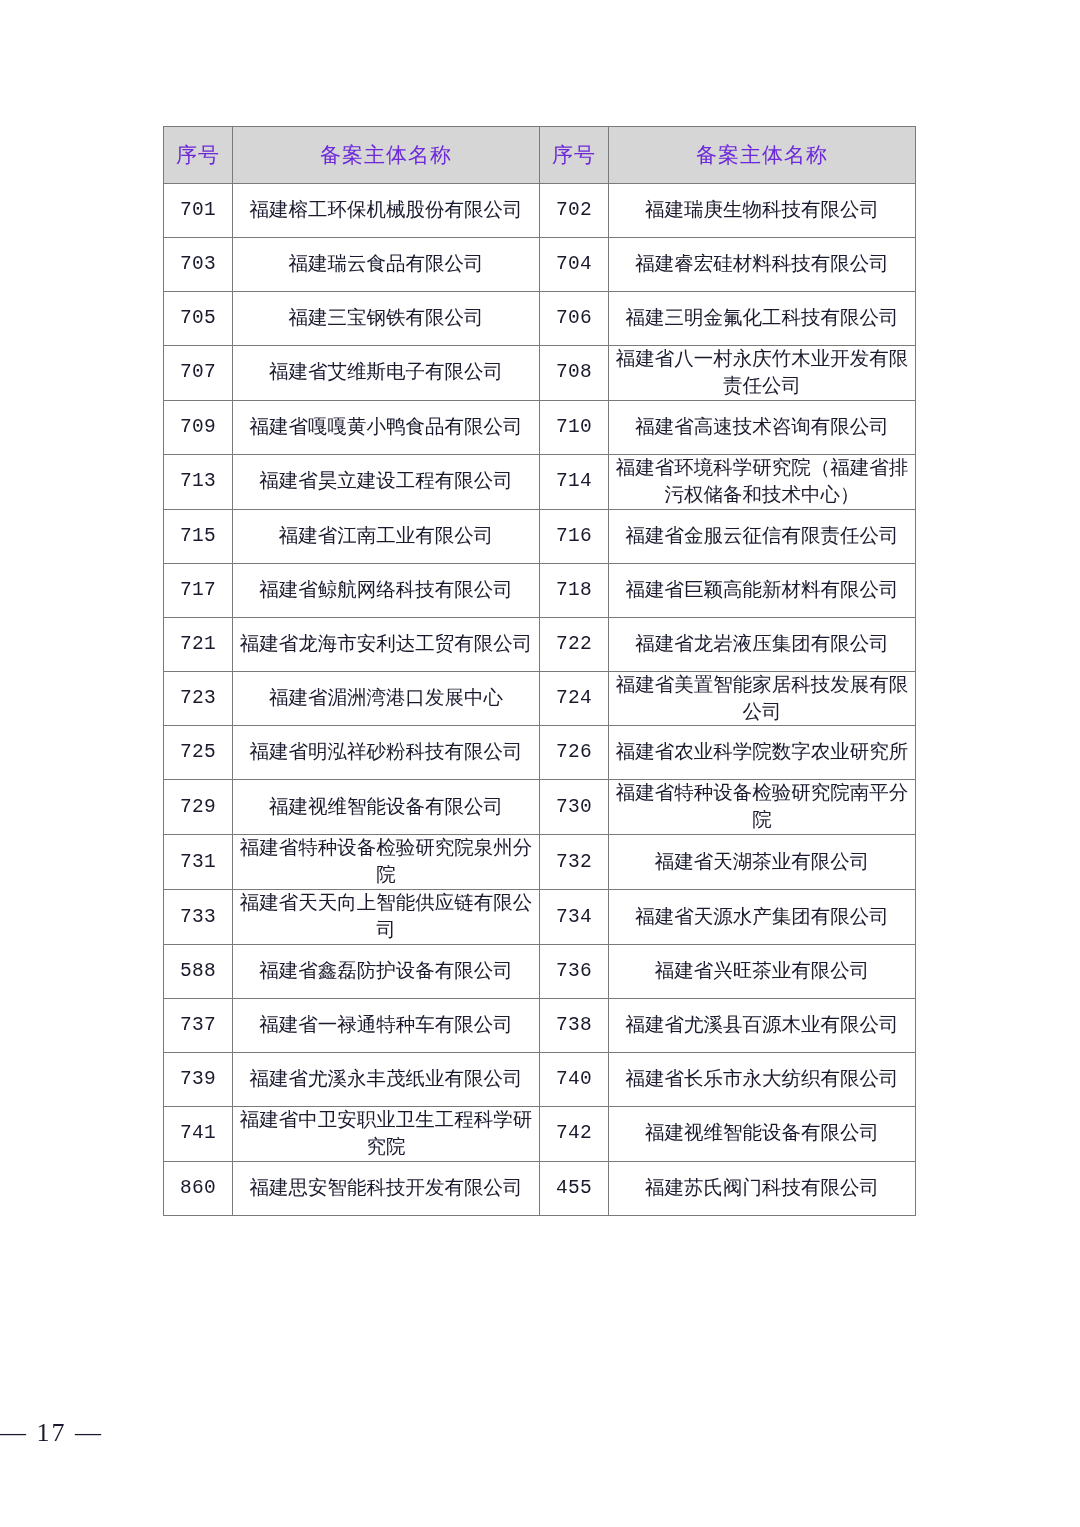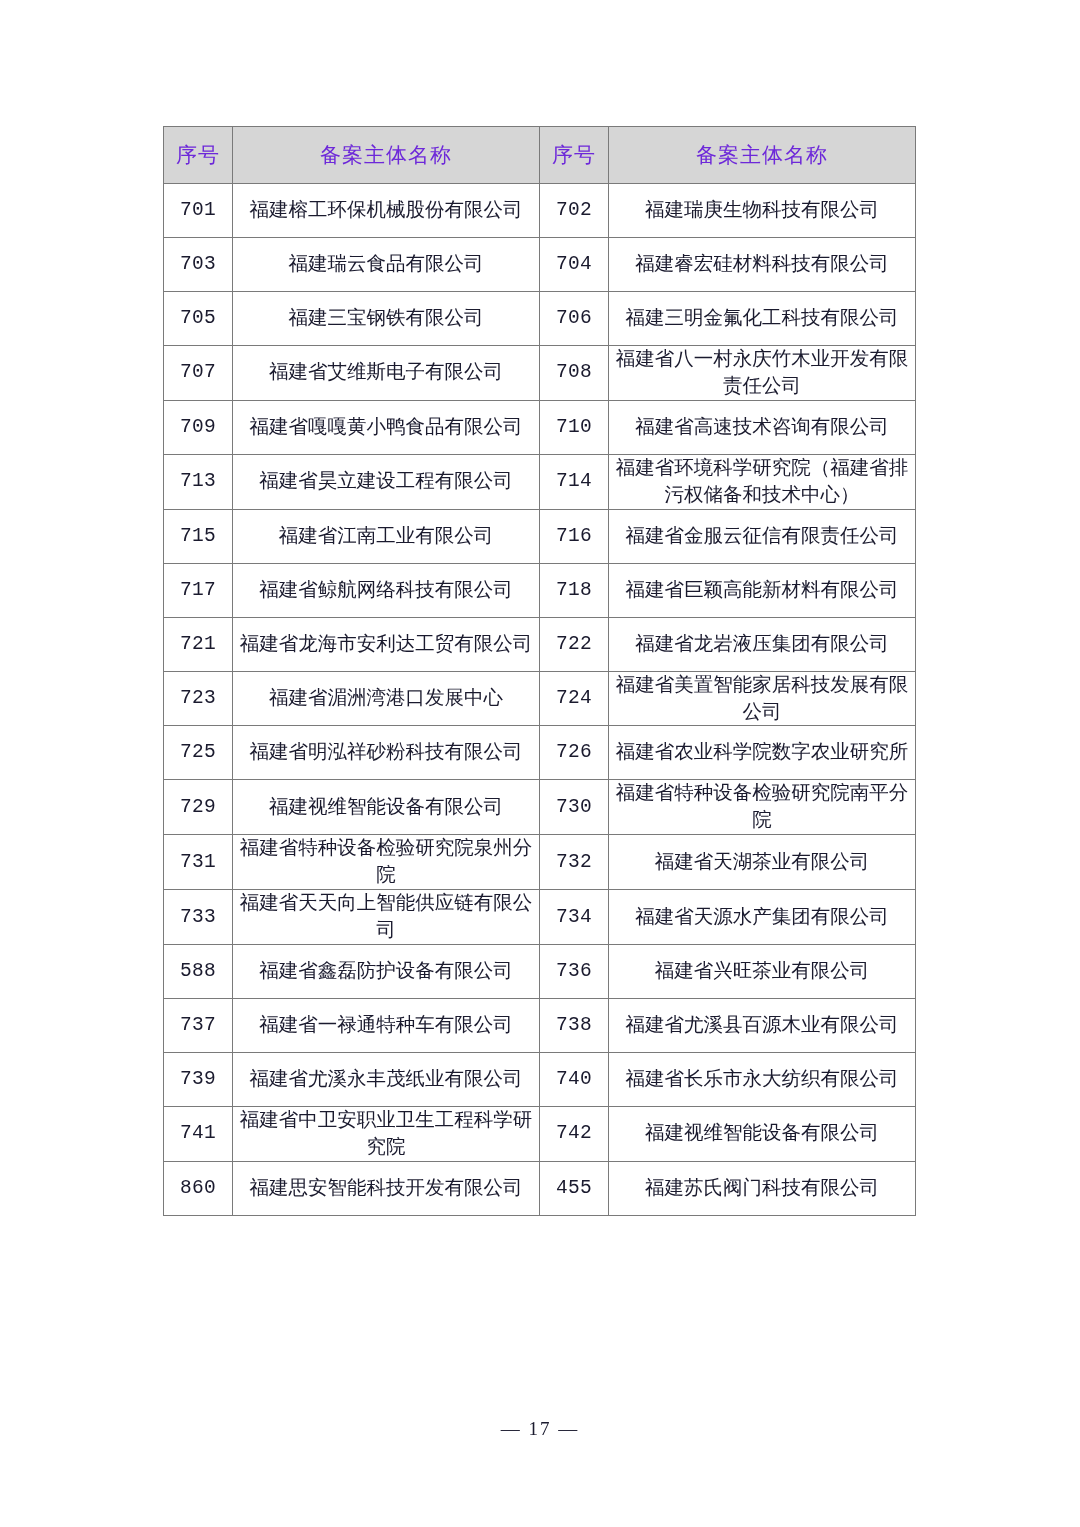--- a/index.html
+++ b/index.html
@@ -58,22 +58,22 @@
     font-family: Liberation Mono, monospace;
     letter-spacing: 0.3px;
   }
   col.c-num { width: 69px; }
   col.c-name { width: 307px; }
   .footer {
     position: absolute;
     left: 0;
     top: 1418px;
     width: 1080px;
-    text-align: center;
-    font-size: 19px;
+    text-align: left;
+    font-size: 26px;
     color: #1a1a2e;
     letter-spacing: 2px;
   }
 </style>
 </head>
 <body>
 
 <div class="page">
 
   <div class="table-wrap">

